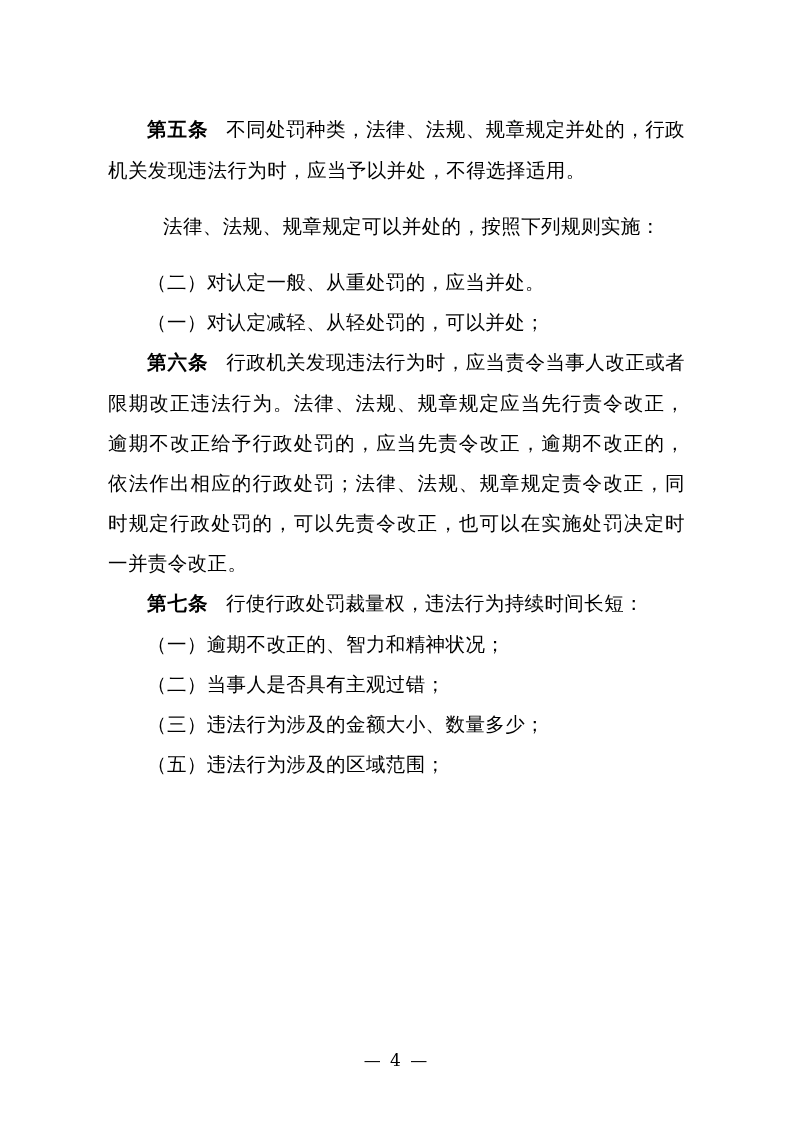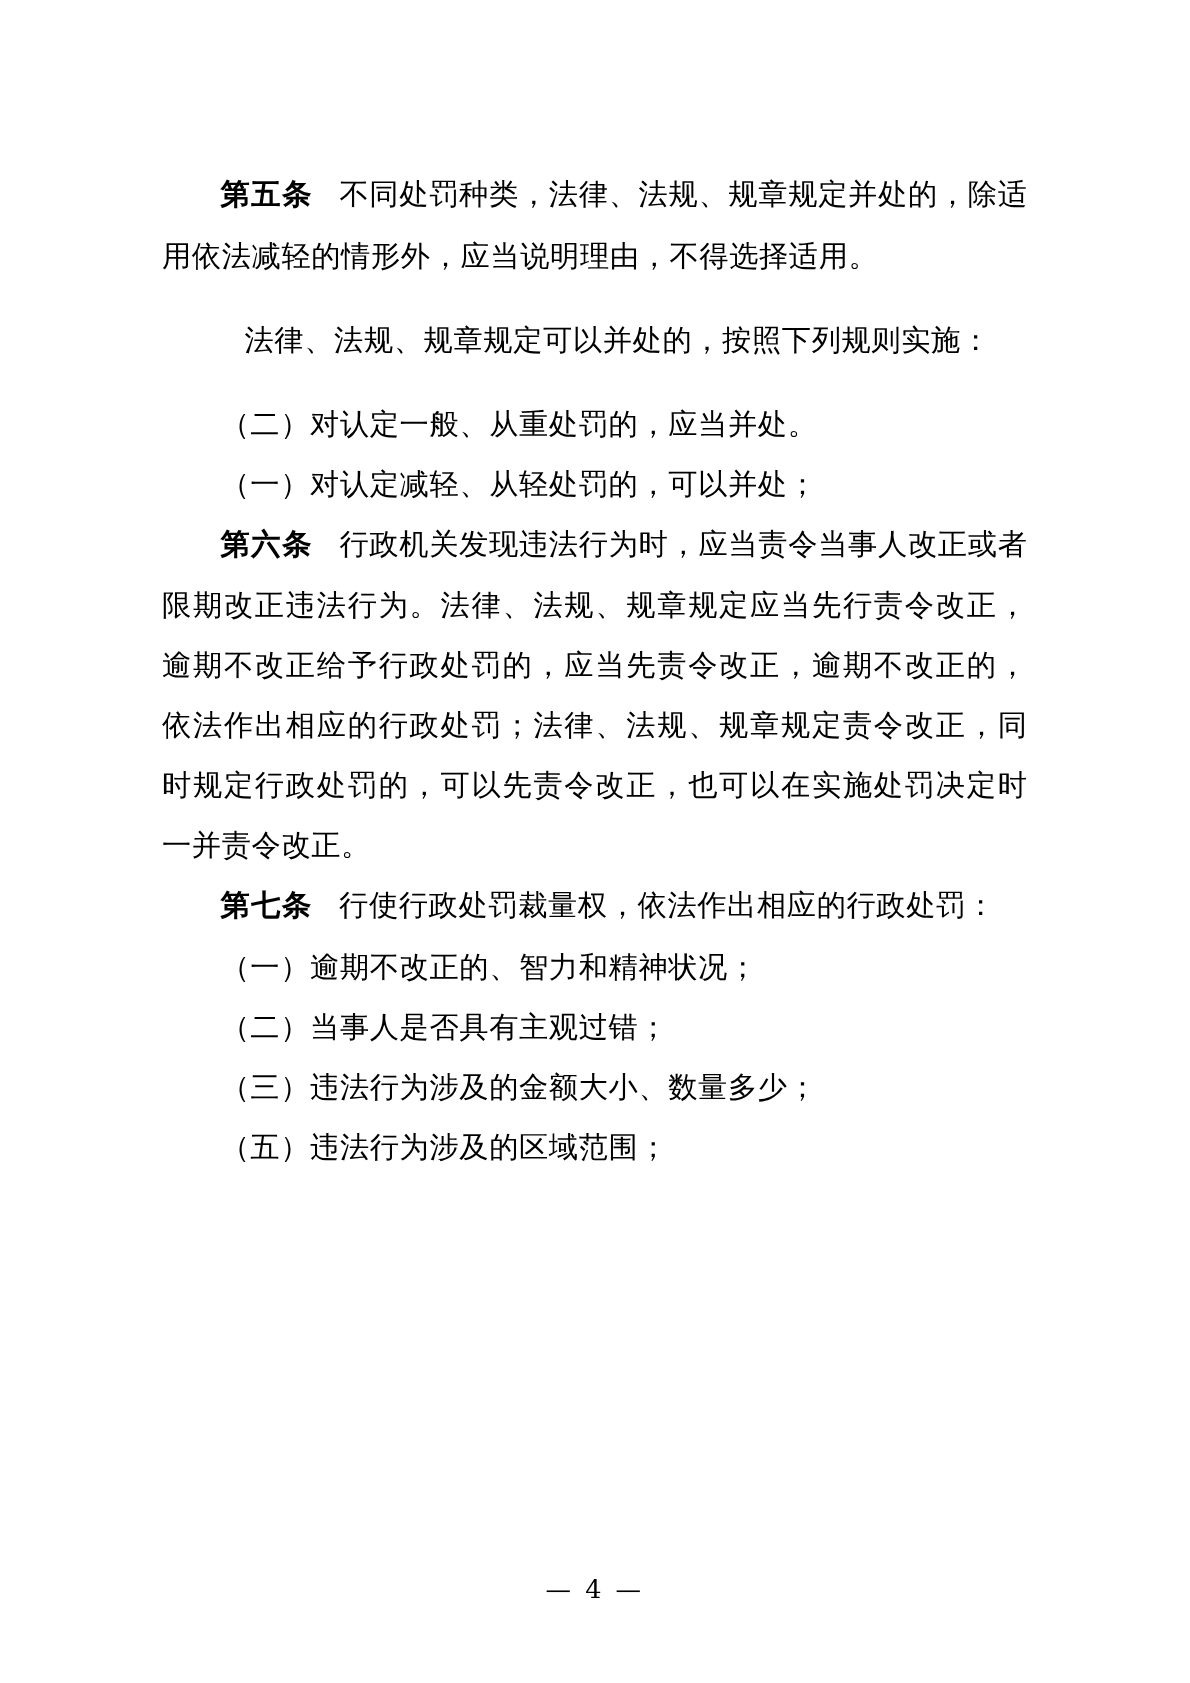--- a/index.html
+++ b/index.html
@@ -58,32 +58,32 @@
     font-size: 17px;
     letter-spacing: 2px;
   }
 </style>
 </head>
 <body>
 
 <div class="page">
   <div class="doc-body">
 
-    <p class="para-article"><span class="art-label">第五条</span><span class="art-gap"></span><span>不同处罚种类，法律、法规、规章规定并处的，除适用依法减轻的情形外，应当说明理由，不得选择适用。</span></p>
+    <p class="para-article"><span class="art-label">第五条</span><span class="art-gap"></span><span>不同处罚种类，法律、法规、规章规定并处的，行政机关发现违法行为时，应当予以并处，不得选择适用。</span></p>
 
     <p class="para">法律、法规、规章规定可以并处的，按照下列规则实施：</p>
 
     <p class="item">（二）对认定一般、从重处罚的，应当并处。</p>
 
     <p class="item">（一）对认定减轻、从轻处罚的，可以并处；</p>
 
     <p class="para-article"><span class="art-label">第六条</span><span class="art-gap"></span><span>行政机关发现违法行为时，应当责令当事人改正或者限期改正违法行为。法律、法规、规章规定应当先行责令改正，逾期不改正给予行政处罚的，应当先责令改正，逾期不改正的，依法作出相应的行政处罚；法律、法规、规章规定责令改正，同时规定行政处罚的，可以先责令改正，也可以在实施处罚决定时一并责令改正。</span></p>
 
 
-    <p class="para-article"><span class="art-label">第七条</span><span class="art-gap"></span><span>行使行政处罚裁量权，依法作出相应的行政处罚：</span></p>
+    <p class="para-article"><span class="art-label">第七条</span><span class="art-gap"></span><span>行使行政处罚裁量权，违法行为持续时间长短：</span></p>
 
     <p class="item">（一）逾期不改正的、智力和精神状况；</p>
 
     <p class="item">（二）当事人是否具有主观过错；</p>
 
     <p class="item">（三）违法行为涉及的金额大小、数量多少；</p>
 
 
     <p class="item">（五）违法行为涉及的区域范围；</p>
 

